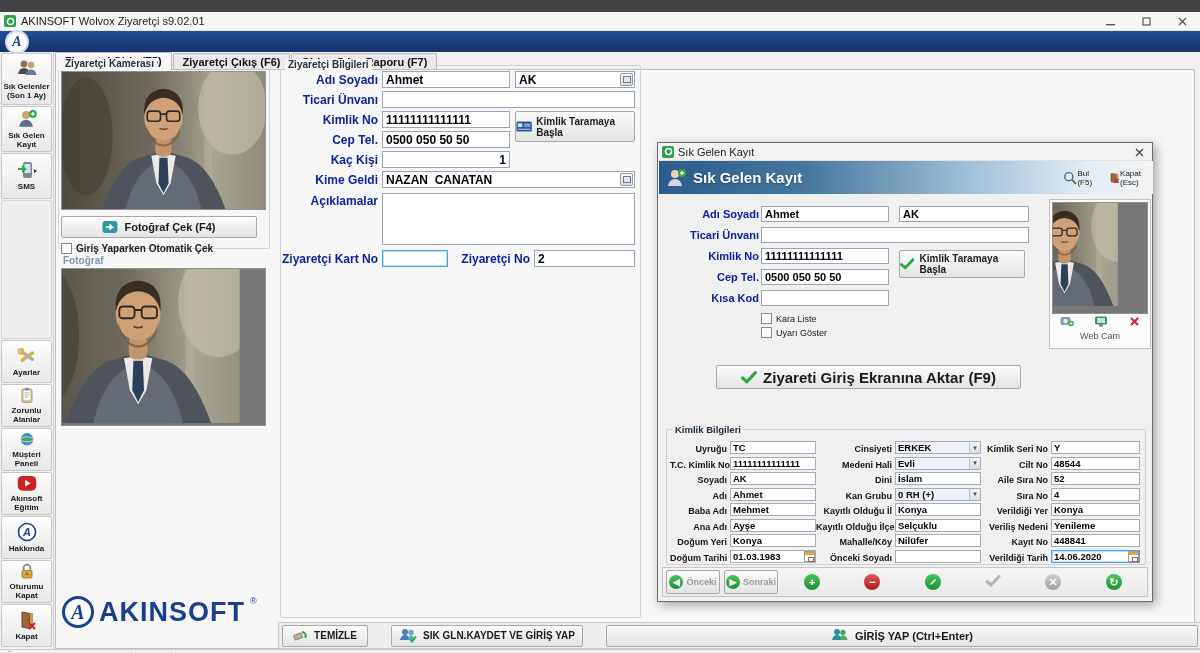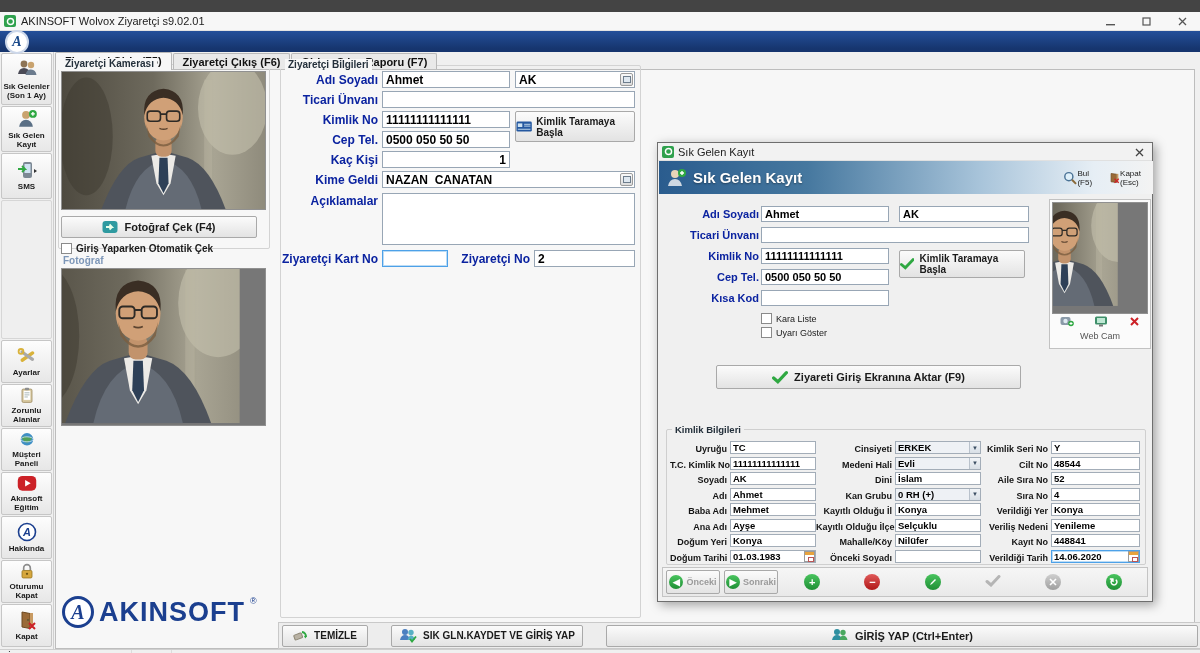--- a/index.html
+++ b/index.html
@@ -427,21 +427,21 @@
             <rect x="3" y="2" width="8" height="5" fill="#bfe8d4"></rect>
             <rect x="5" y="8.5" width="4" height="2" fill="#777"></rect>
           </svg>
         <svg width="11" height="11" viewBox="0 0 11 11">
             <path d="M2 2 L9 9 M9 2 L2 9" stroke="#cc2127" stroke-width="2"></path>
           </svg>
       </div>
       <span class="wlabel">Web Cam</span>
     </div>
 
-    <div class="btn abs" style="left:58px;top:222px;width:305px;height:24px;font-size:11px">
+    <div class="btn abs" style="left:58px;top:222px;width:305px;height:24px;font-size:15px">
       <svg width="16" height="13" viewBox="0 0 15 12">
           <path d="M1.5 6.5 L5.5 10 L13.5 1.5" fill="none" stroke="#2fa842" stroke-width="3" stroke-linecap="round"></path>
         </svg>
       <span>Ziyareti Giriş Ekranına Aktar (F9)</span>
     </div>
 
     <div class="idfs">
       <span class="legend">Kimlik Bilgileri</span>
       <div class="idcols">
         <div class="id-col c1">

